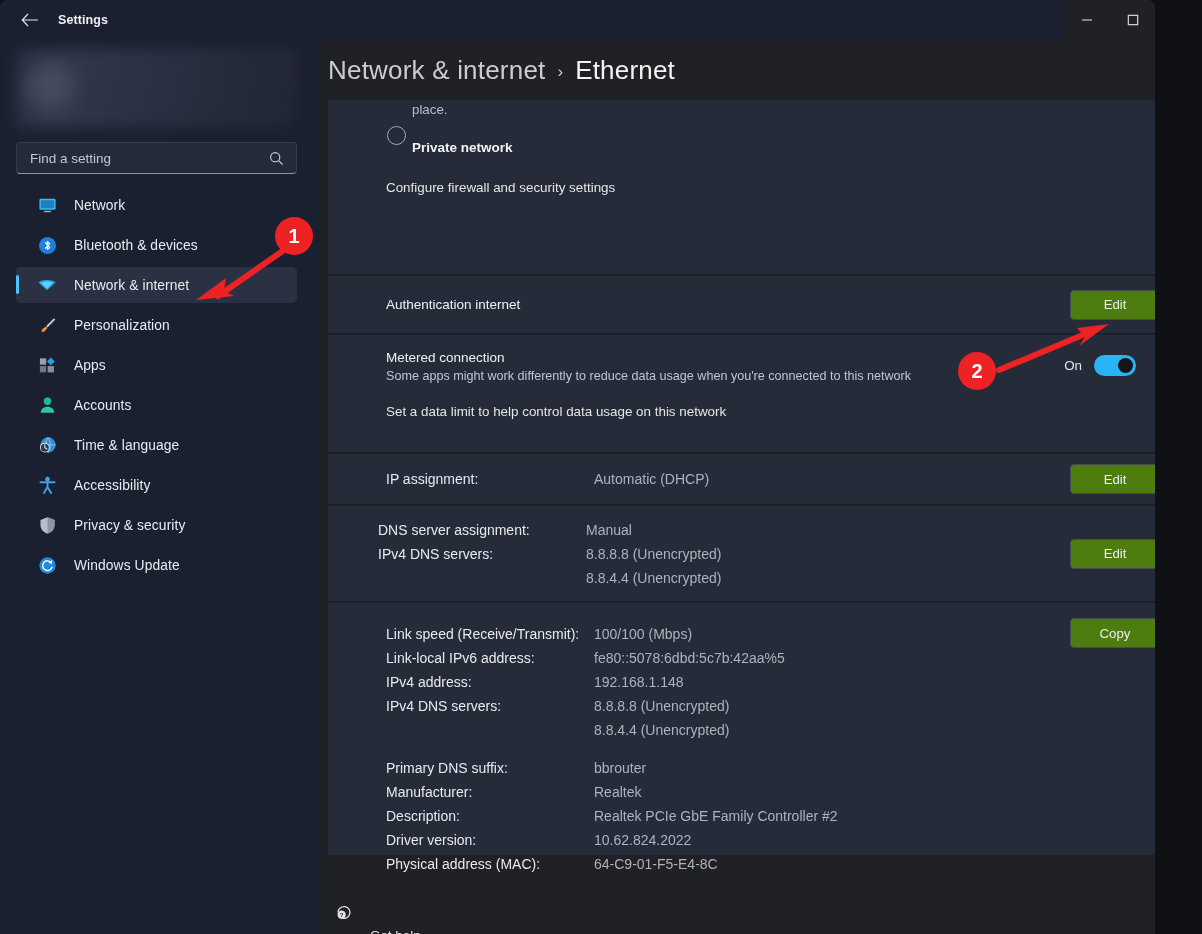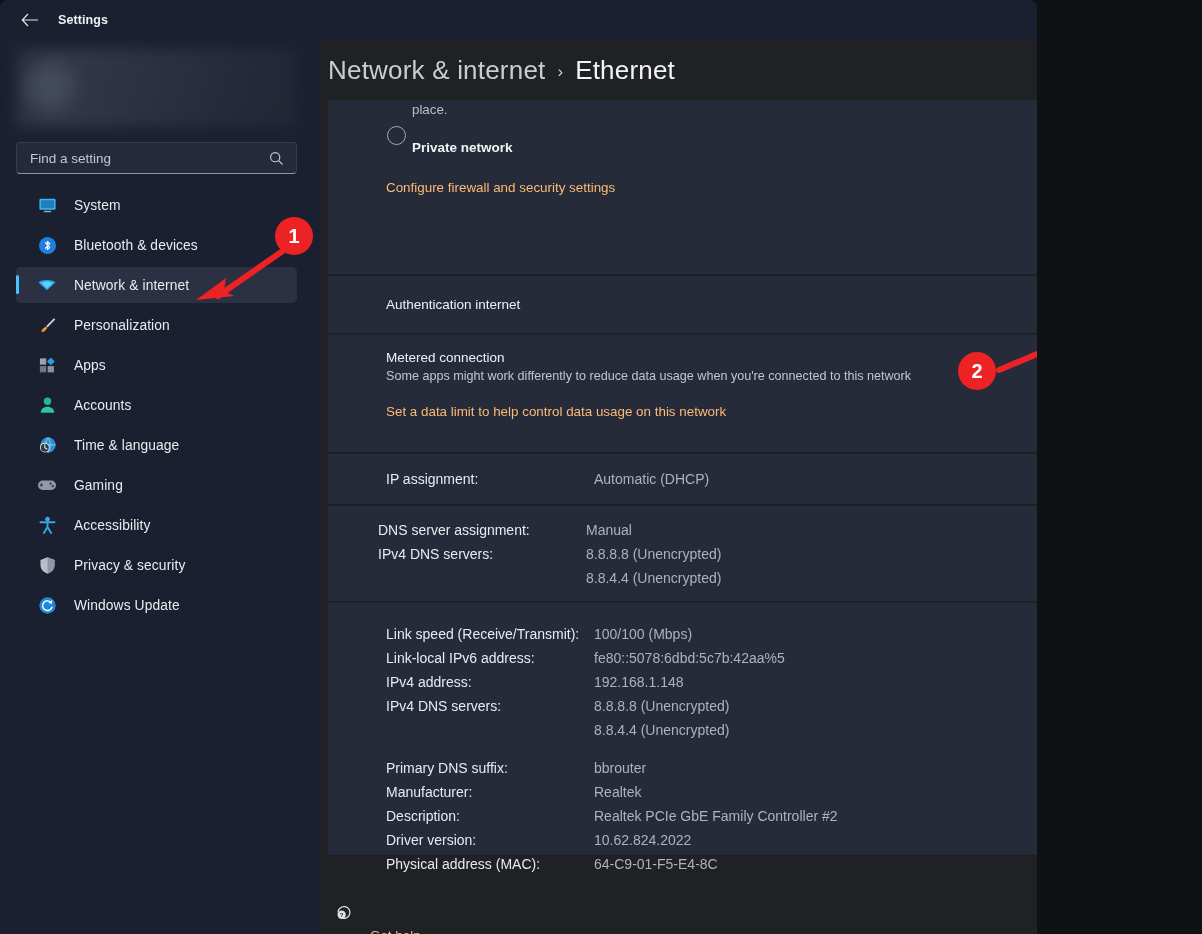--- a/index.html
+++ b/index.html
@@ -7,21 +7,21 @@
   html, body {
     width: 1202px;
     height: 934px;
     overflow: hidden;
     background: #101114;
     font-family: "Liberation Sans", sans-serif;
   }
 
   #app {
     position: relative;
-    width: 1037px;
+    width: 1155px;
     height: 934px;
     background: #1b2031;
     border-radius: 8px 8px 0 0;
     overflow: hidden;
   }
 
   
   .titlebar {
     position: absolute;
     top: 0; left: 0;
@@ -181,21 +181,21 @@
     position: absolute;
     left: 59px;
     width: 19px; height: 19px;
     border: 1.6px solid #a2a7b2;
     border-radius: 50%;
   }
   .clip-text { color: #b9bdc6; font-size: 13.3px; padding: 0 0 0 84px; }
   .radio-title { font-size: 13.5px; font-weight: bold; color: #f2f3f5; }
   .radio-desc { font-size: 13.2px; color: #c4c8d0; line-height: 19px; margin-top: 3px; max-width: 742px; }
   .link {
-    color: #fdba74;
+    color: #e5e5e5;
     font-size: 13.4px;
     text-decoration: none;
     cursor: pointer;
     margin-top: 48px;
   }
 
   .row-title { font-size: 13.5px; color: #f0f1f4; }
   .row-sub { font-size: 12.6px; color: #c2c6cf; margin-top: 4px; }
 
   .btn {
@@ -203,21 +203,21 @@
     border: 1px solid #494a4e;
     border-radius: 4px;
     color: #ededee;
     font-family: "Liberation Sans", sans-serif;
     font-size: 13.2px;
     width: 90px; height: 30px;
     cursor: pointer;
   }
 
   .toggle-wrap { display: flex; align-items: center; gap: 12px; }
-  .toggle-state { font-size: 13.4px; color: #f97316; }
+  .toggle-state { font-size: 13.4px; color: #e5e5e5; }
   .toggle {
     width: 42px; height: 21px;
     border-radius: 11px;
     background: #29b4f5;
     position: relative;
     cursor: pointer;
   }
   .toggle .knob {
     position: absolute;
     right: 3px; top: 3px;
@@ -321,21 +321,21 @@
     <div class="navlist">
 
       <div class="navitem">
         <span class="nav-ico">
           <svg width="19" height="19" viewBox="0 0 20 20">
             <rect x="1.5" y="3" width="17" height="11.5" rx="1.3" fill="#3bb9f0"></rect>
             <rect x="3" y="4.5" width="14" height="8.5" rx="0.8" fill="#1e7fc0"></rect>
             <rect x="6" y="15.6" width="8" height="1.6" rx="0.8" fill="#9aa3b2"></rect>
           </svg>
         </span>
-        <span class="nav-label">System</span>
+        <span class="nav-label">Network</span>
       </div>
 
       <div class="navitem">
         <span class="nav-ico">
           <svg width="19" height="19" viewBox="0 0 20 20">
             <circle cx="10" cy="10" r="9" fill="#1f7fe0"></circle>
             <path d="M7.5 6.8 L12.3 12 L9.9 14.2 V5.8 L12.3 8 L7.5 13.2" fill="none" stroke="#fff" stroke-width="1.25" stroke-linejoin="round"></path>
           </svg>
         </span>
         <span class="nav-label">Bluetooth &amp; devices</span>
@@ -390,31 +390,20 @@
             <circle cx="10.6" cy="9.4" r="8" fill="#2f8fd0"></circle>
             <path d="M2.8 9.4 H18.4 M10.6 1.4 C7.6 4.6 7.6 14.2 10.6 17.4 M10.6 1.4 C13.6 4.6 13.6 14.2 10.6 17.4" fill="none" stroke="#8fd4f5" stroke-width="0.9"></path>
             <circle cx="7.2" cy="12.3" r="5.1" fill="#e8eef4"></circle>
             <circle cx="7.2" cy="12.3" r="4.2" fill="#2b3a48"></circle>
             <path d="M7.2 9.2 V12.4 L9.4 13.6" stroke="#e8eef4" stroke-width="1.1" fill="none" stroke-linecap="round"></path>
           </svg>
         </span>
         <span class="nav-label">Time &amp; language</span>
       </div>
 
-      <div class="navitem">
-        <span class="nav-ico">
-          <svg width="20" height="20" viewBox="0 0 20 20">
-            <rect x="1" y="5.6" width="18" height="9.4" rx="4.7" fill="#9299a6"></rect>
-            <path d="M4.4 8.4 V11.6 M2.8 10 H6" stroke="#2b3040" stroke-width="1.2" fill="none"></path>
-            <circle cx="13.6" cy="8.6" r="1.1" fill="#2b3040"></circle>
-            <circle cx="15.8" cy="11.2" r="1.1" fill="#2b3040"></circle>
-          </svg>
-        </span>
-        <span class="nav-label">Gaming</span>
-      </div>
 
       <div class="navitem">
         <span class="nav-ico">
           <svg width="19" height="19" viewBox="0 0 20 20">
             <circle cx="10" cy="3.3" r="2.4" fill="#3ba4ea"></circle>
             <path d="M2.6 6.6 H17.4 M10 6.6 V11.6 M10 11.6 L6.2 17.8 M10 11.6 L13.8 17.8" stroke="#3ba4ea" stroke-width="2" fill="none" stroke-linecap="round"></path>
           </svg>
         </span>
         <span class="nav-label">Accessibility</span>
       </div>

